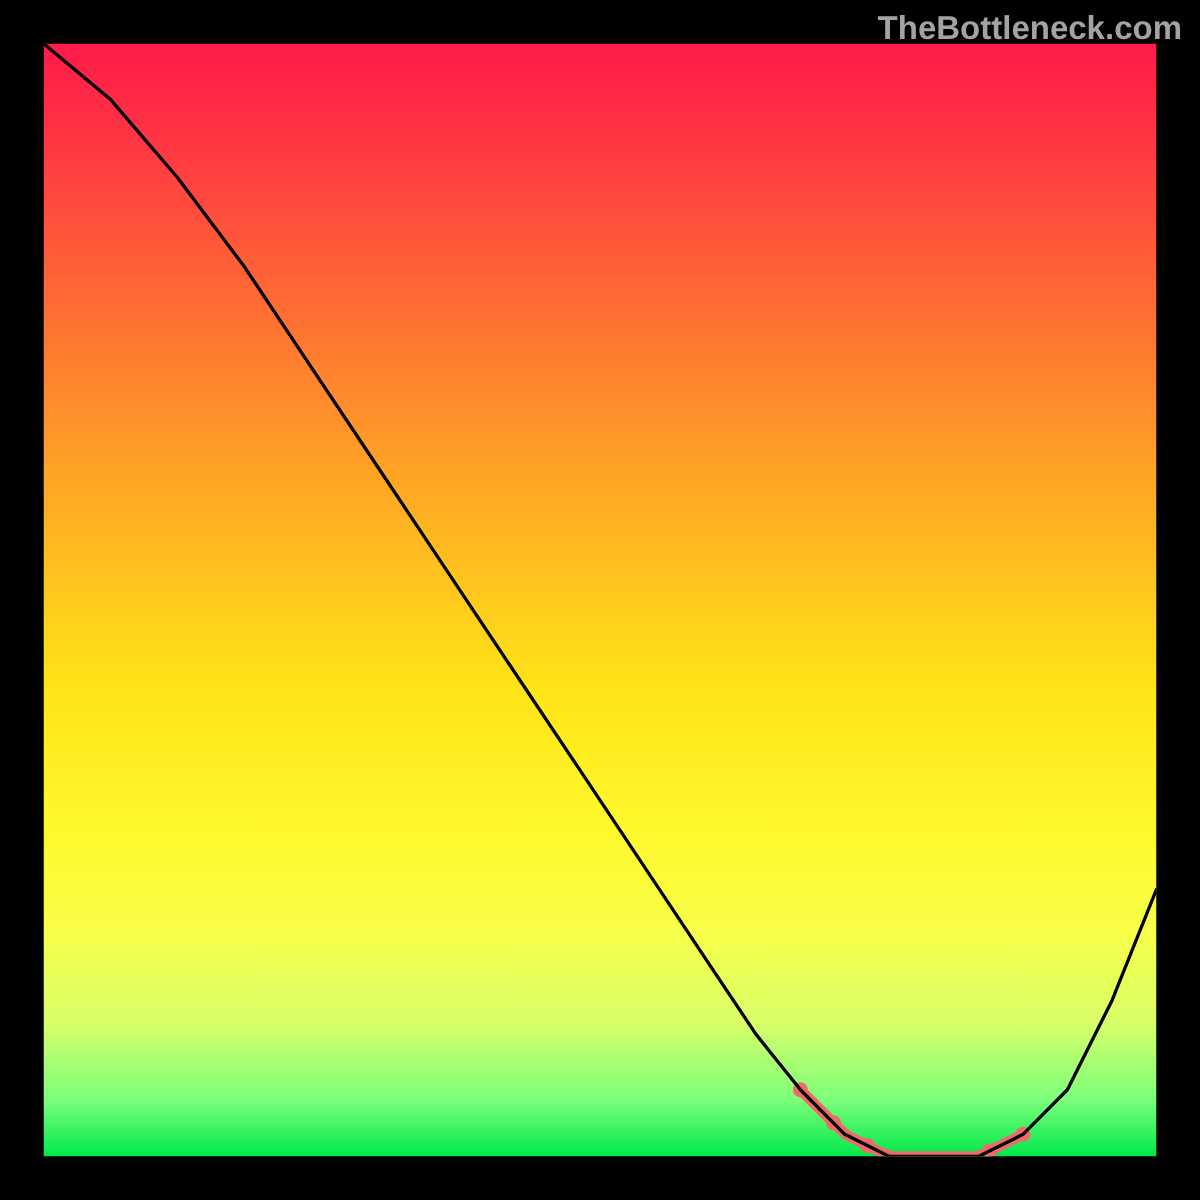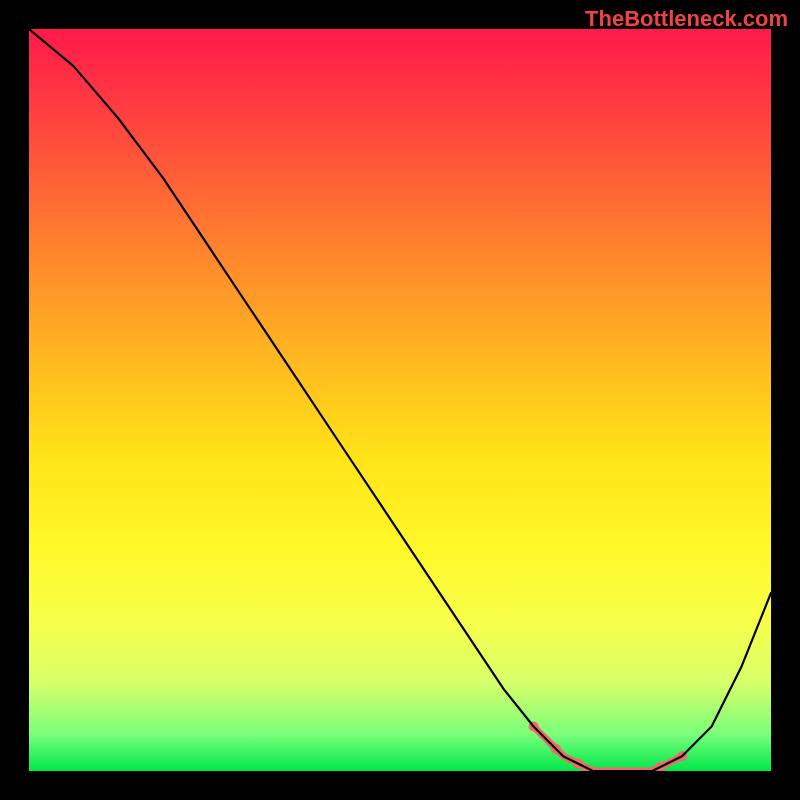--- a/index.html
+++ b/index.html
@@ -7,21 +7,21 @@
     width: 800px;
     height: 800px;
     background: #000;
     position: relative;
     font-family: Arial, sans-serif;
   }
   .watermark {
     position: absolute;
     top: 6px;
     right: 12px;
-    color: #ef4444;
+    color: #a3a3a3;
     font-size: 22px;
     font-weight: bold;
     z-index: 10;
     text-align: right;
   }
   .plot-area {
     position: absolute;
     left: 29px;
     top: 29px;
     width: 742px;

